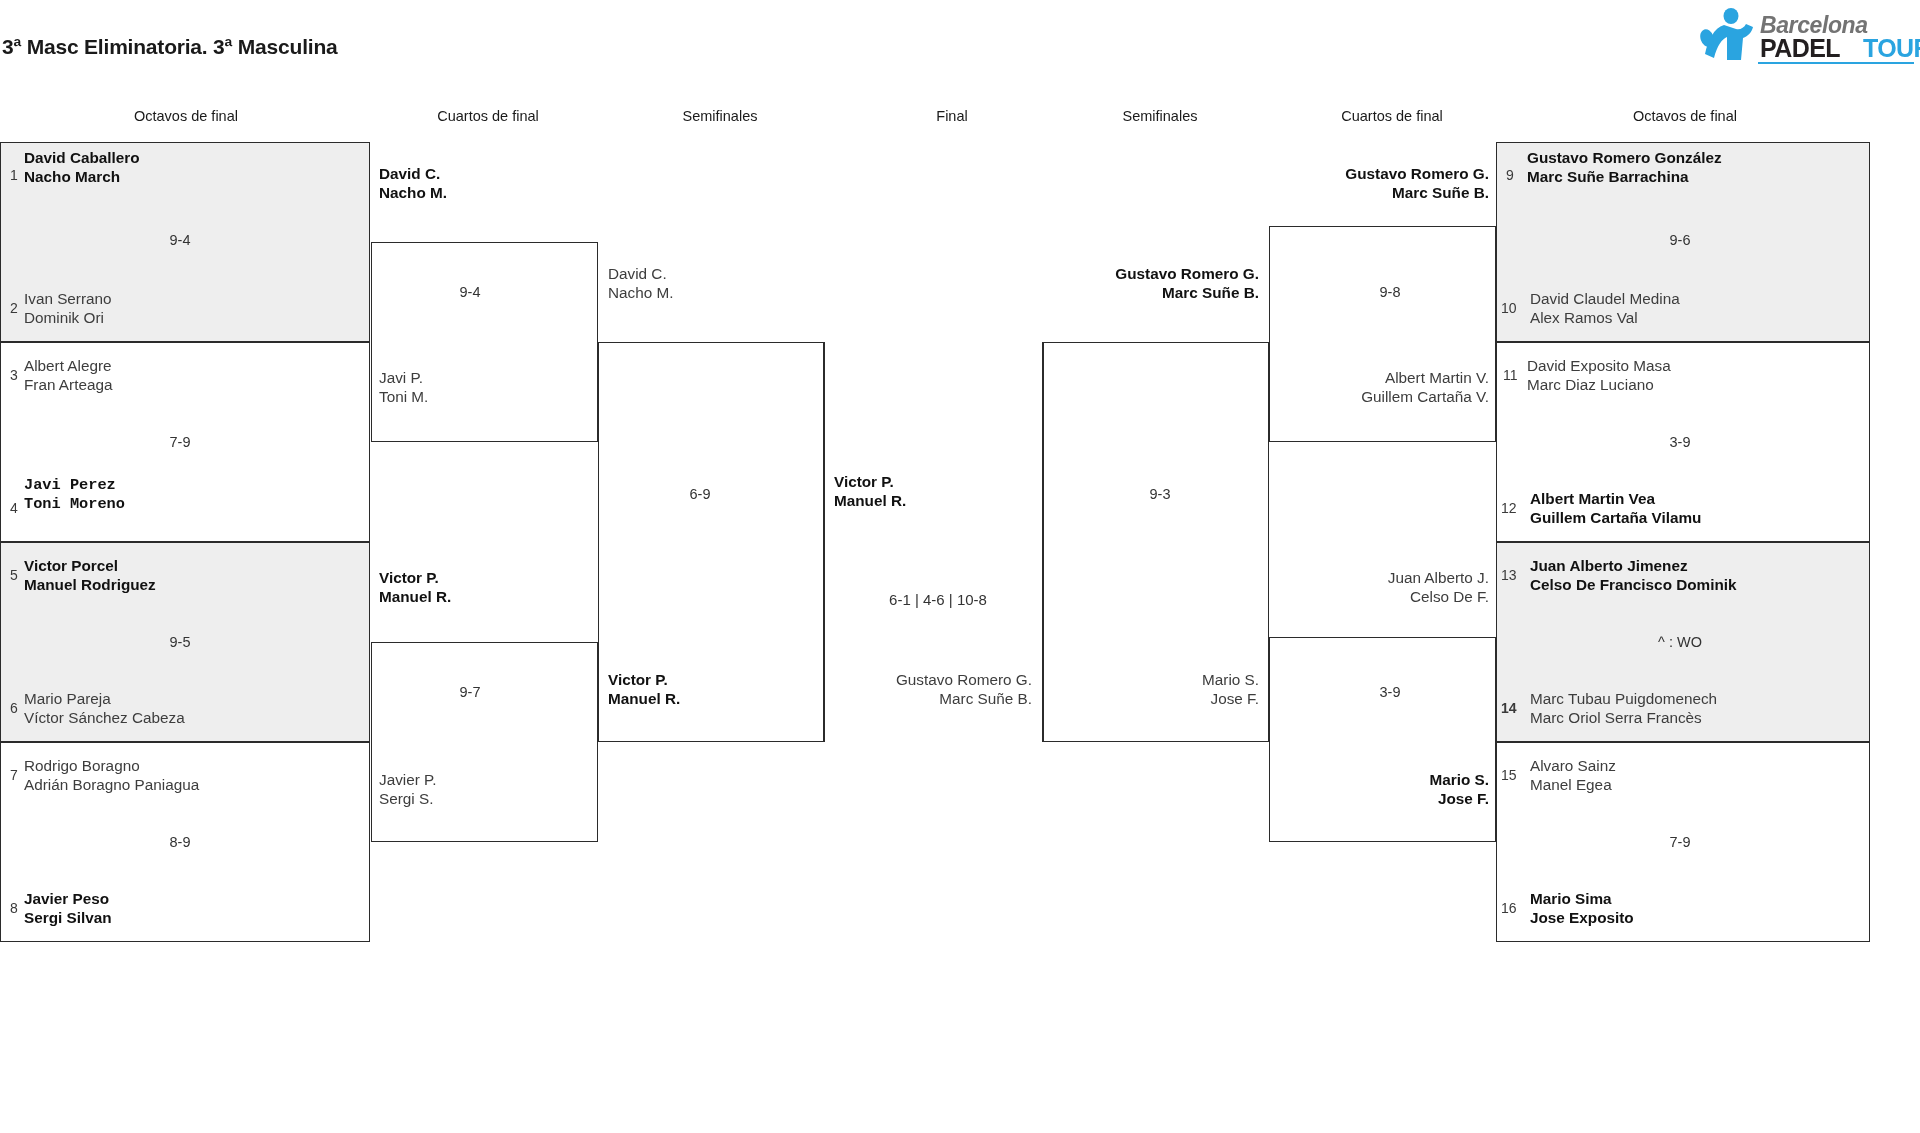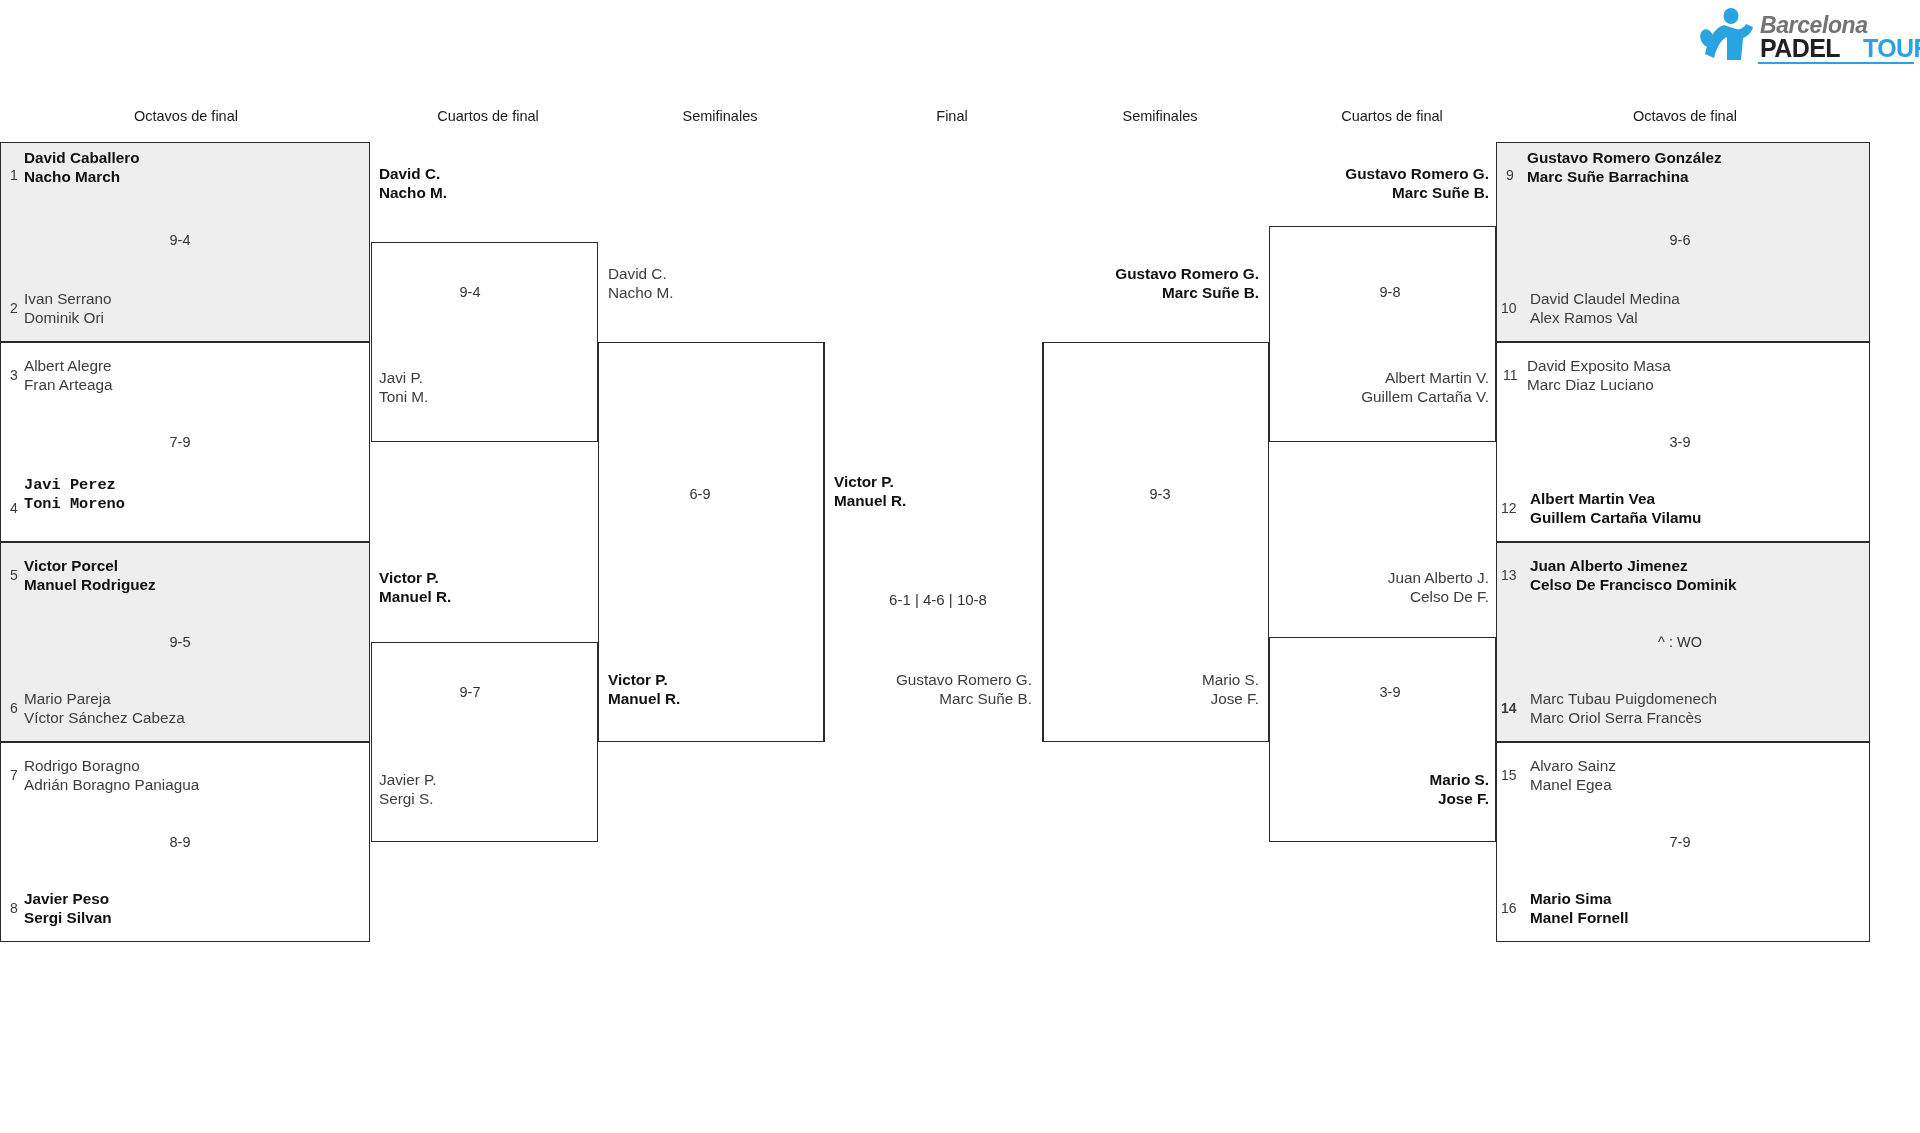--- a/index.html
+++ b/index.html
@@ -42,20 +42,21 @@
 
   
   .ln{position:absolute;background:#2b2b2b;}
   .lnv{width:1px;}
 </style>
 </head>
 <body>
 
 <div id="stage">
 
+  <div class="title2">3ª Masc Eliminatoria. 3ª Masculina</div>
 
   <div class="logo" style="left:1700px;">
     <svg width="58" height="54" viewBox="0 0 58 54" style="position:absolute;left:0;top:0;">
       <ellipse cx="31" cy="8" rx="7.5" ry="8" fill="#2aa4e0"></ellipse>
       <path d="M24 17 C14 20, 8 32, 5 46 L14 50 C17 38, 22 31, 27 29 L27 52 L41 52 L43 30 C48 28, 52 24, 53 19 L46 16 C44 20, 40 22, 36 21 Z" fill="#2aa4e0"></path>
       <ellipse cx="7" cy="30" rx="6.5" ry="9" fill="#2aa4e0" transform="rotate(-18 7 30)"></ellipse>
       <rect x="9" y="36" width="3" height="10" fill="#2aa4e0" transform="rotate(-18 10 40)"></rect>
     </svg>
     <div class="logo-word1">Barcelona</div>
     <div class="logo-word2">PADEL</div>
@@ -250,16 +251,16 @@
 
   <div class="seed" style="left:1501px;top:767px;">15</div>
   <div class="team lose" style="left:1530px;top:756px;">
     <span class="l1">Alvaro Sainz</span>
     <span class="l2">Manel Egea</span>
   </div>
   <div class="score" style="left:1620px;top:834px;width:120px;">7-9</div>
   <div class="seed" style="left:1501px;top:900px;">16</div>
   <div class="team win" style="left:1530px;top:889px;">
     <span class="l1">Mario Sima</span>
-    <span class="l2">Manel Fornell</span>
+    <span class="l2">Jose Exposito</span>
   </div>
 
 </div>
 
 </body></html>

